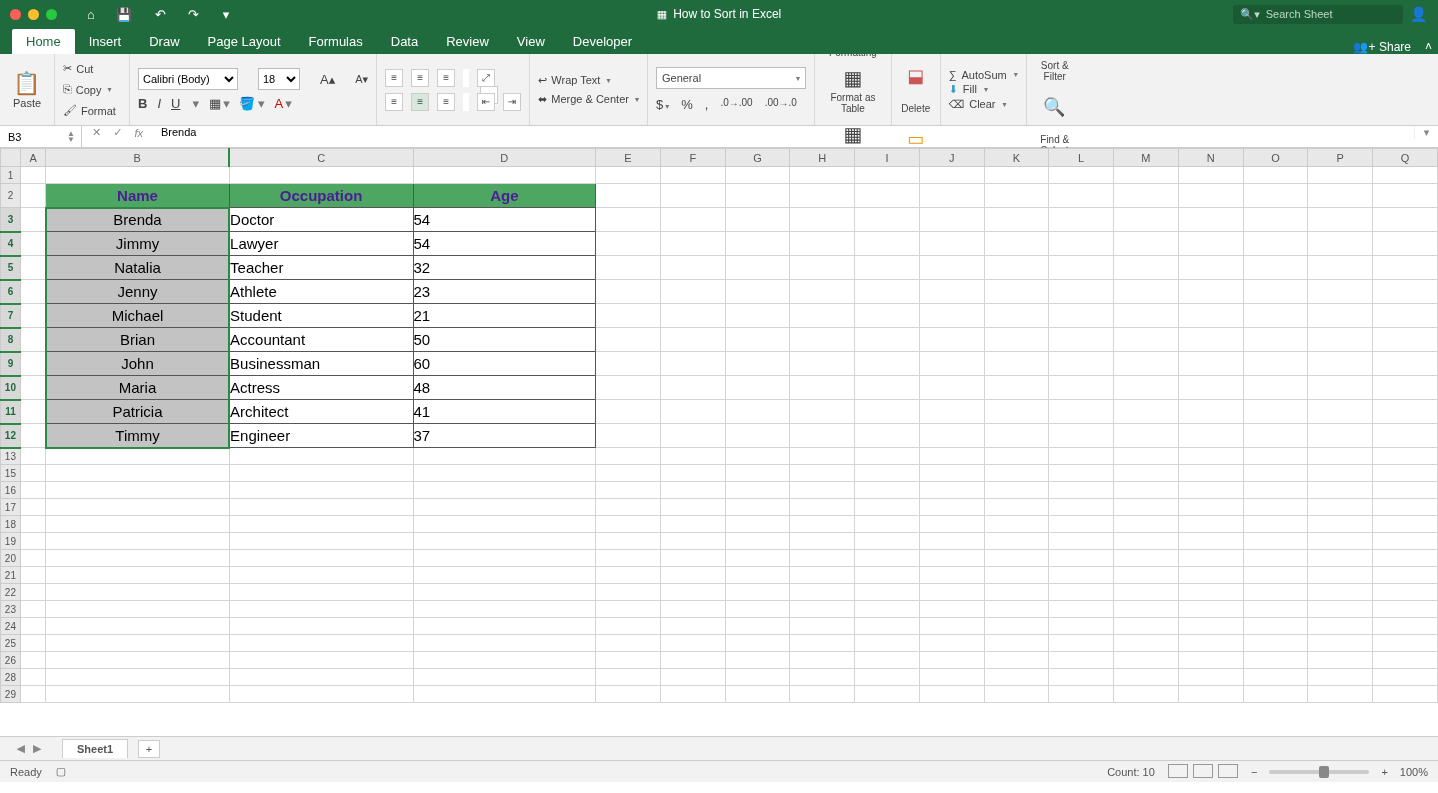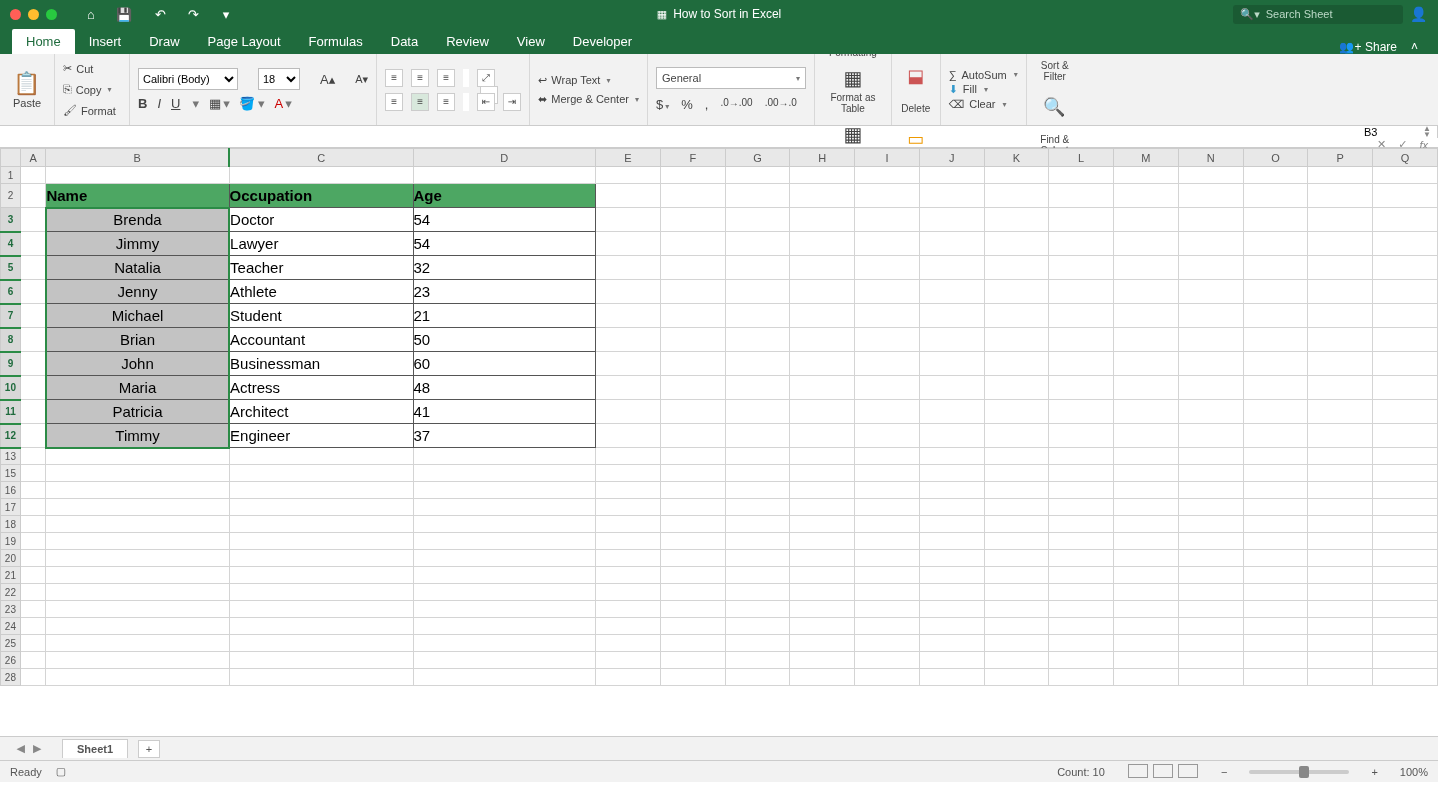--- a/index.html
+++ b/index.html
@@ -14,21 +14,21 @@
   .qat { display: flex; gap: 22px; margin-left: 30px; align-items:center; }
   .qat span { font-size:13px; color:#fff; }
   .title-center { position: absolute; left: 50%; transform: translateX(-50%); display:flex; align-items:center; gap:6px; }
   .title-center .xicon { font-size:11px; }
   .title-right { margin-left: auto; display:flex; align-items:center; gap:8px; margin-right:10px; }
   .search-sheet { background:#1a5a33; border-radius:3px; padding:3px 8px; display:flex; align-items:center; gap:6px; width:170px; color:#bcd9c7; font-size:11px; }
   
   .ribbon-tabs { height: 26px; background: #1f6b3d; display:flex; align-items:flex-end; color:#fff; font-size:13px; padding-left:12px; position:relative; }
   .ribbon-tab { padding: 5px 14px 5px; cursor:pointer; }
   .ribbon-tab.active { background:#fff; color:#1f6b3d; border-radius:2px 2px 0 0; }
-  .ribbon-right { position:absolute; right:20px; display:flex; align-items:center; gap:14px; font-size:12px; }
+  .ribbon-right { position:absolute; right:6px; display:flex; align-items:center; gap:14px; font-size:12px; }
   
   .ribbon-body { height: 72px; background:#f2f2f2; border-bottom:1px solid #ccc; display:flex; align-items:stretch; font-size:11px; color:#444; }
   .ribbon-group { border-right:1px solid #d8d8d8; padding:4px 8px; display:flex; flex-direction:column; justify-content:center; }
   .rg-clip { width:55px; align-items:center; text-align:center;}
   .clip-icon { font-size:22px; color:#888; }
   .rg-clip2 { width:75px; justify-content:space-around; }
   .rg-clip2 div { display:flex; align-items:center; gap:4px; }
   .rg-font { }
   .font-row1 { display:flex; gap:20px; align-items:center; margin-bottom:6px;}
   .font-row1 select, .font-row1 input { height:22px; font-size:11px; border:1px solid #bbb; background:#fff; }
@@ -45,51 +45,51 @@
   .rg-styles { display:flex; gap:8px; align-items:center; text-align:center; }
   .style-btn { display:flex; flex-direction:column; align-items:center; font-size:10px; gap:2px; }
   .style-btn .ic { font-size:20px; }
   .rg-cells { display:flex; gap:14px; align-items:center; text-align:center; }
   .cell-btn { display:flex; flex-direction:column; align-items:center; font-size:10px; gap:16px;}
   .cell-btn .ic { font-size:18px; }
   .rg-edit { }
   .edit-row { display:flex; align-items:center; gap:5px; font-size:11px; margin:1px 0;}
   .rg-sort { display:flex; gap:14px; align-items:center; text-align:center; }
   
-  .formula-bar { height:22px; border-bottom:1px solid #ccc; display:flex; align-items:flex-end; font-size:11px; background:#fff;flex-direction:column;}
+  .formula-bar { height:22px; border-bottom:1px solid #ccc; display:flex; align-items:flex-start; font-size:11px; background:#fff;}
   .name-box { width:82px; border-right:1px solid #ccc; height:100%; display:flex; align-items:center; padding:0 6px 0 8px; justify-content:space-between; }
   .name-box .spin { font-size:8px; color:#888; line-height:6px; }
   .fb-icons { display:flex; align-items:center; gap:12px; padding:0 10px; color:#888; }
   .fb-input { flex:1; padding:0 8px; }
   .fb-expand { width:24px; text-align:center; color:#888; border-left:1px solid #eee;}
   
   .grid-area { position:relative; height: 588px; overflow:hidden; background:#fff; }
   table.sheet { border-collapse:collapse; table-layout:fixed; }
   .col-header th { background:#e8e8e8; border:1px solid #ccc; font-weight:normal; font-size:11px; color:#555; height:18px; }
   .row-header { background:#e8e8e8; border:1px solid #ccc; font-size:10px; color:#555; width:20px; text-align:center; }
   td.cell { border:1px solid #d4d4d4; height:17px; font-size:11px; }
   
-  .data-header { background:#4da763; color:#000000; font-weight:bold; font-size:15px; text-align:left; border:1px solid #555 !important; height:24px;margin-left:48px;}
+  .data-header { background:#4da763; color:#4c1d95; font-weight:bold; font-size:15px; text-align:center; border:1px solid #555 !important; height:24px;margin-left:48px;}
   .data-name-col { background:#c3c3c3; text-align:center; font-size:15px; border:1px solid #555 !important; height:24px;}
   .data-cell { font-size:15px; border:1px solid #555 !important; background:#fff;}
   
   .sel-tl { border-top:2px solid #2b8b46 !important; border-left:2px solid #2b8b46 !important;}
   .sel-left { border-left:2px solid #2b8b46 !important;}
   .sel-right { border-right:2px solid #2b8b46 !important;}
   .sel-bottom { border-bottom:2px solid #2b8b46 !important;}
   .active-row-hdr { background:#d8d8d8; color:#1f6b3d; font-weight:600; border-bottom:2px solid #2b8b46 !important;}
   .active-col-hdr { background:#d8d8d8; color:#1f6b3d; font-weight:600; border-right:2px solid #2b8b46 !important;}
   
   .sheet-tabs-bar { height:24px; border-top:1px solid #ccc; background:#f2f2f2; display:flex; align-items:center; font-size:11px; color:#555; }
   .sheet-nav { width:58px; display:flex; justify-content:center; gap:8px; color:#888;}
   .sheet-tab { background:#fff; border:1px solid #ccc; border-bottom:none; padding:3px 14px; font-weight:bold; margin-left:4px;}
   .add-sheet { margin-left:10px; width:22px; height:18px; border:1px solid #ccc; text-align:center; line-height:16px; background:#fff;}
   
   .status-bar { height:22px; background:#f2f2f2; border-top:1px solid #ccc; display:flex; align-items:center; font-size:11px; color:#555; padding:0 10px;}
-  .status-right { margin-left:auto; display:flex; align-items:center; gap:22px;}
+  .status-right { margin-left:auto; display:flex; align-items:center; gap:12px;}
   .view-btns span { display:inline-block; width:20px; height:14px; border:1px solid #999; margin:0 1px;}
   .zoom-slider { width:100px; height:4px; background:#ccc; position:relative; border-radius:2px;}
   .zoom-slider .thumb { position:absolute; left:50px; top:-4px; width:10px; height:12px; background:#888; border-radius:2px;}
   .tri { font-size:8px; color:#777; margin-left:2px;}
   .und { text-decoration:underline; }
 </style>
 </head>
 <body>
 
 <div class="title-bar" data-name="title-bar">
@@ -843,20 +843,40 @@
           <td class="cell" data-name="cell-I28"></td>
           <td class="cell" data-name="cell-J28"></td>
           <td class="cell" data-name="cell-K28"></td>
           <td class="cell" data-name="cell-L28"></td>
           <td class="cell" data-name="cell-M28"></td>
           <td class="cell" data-name="cell-N28"></td>
           <td class="cell" data-name="cell-O28"></td>
           <td class="cell" data-name="cell-P28"></td>
           <td class="cell" data-name="cell-Q28"></td>
         </tr>
+        <tr>
+          <td class="row-header" data-name="row-header-29">29</td>
+          <td class="cell" data-name="cell-A29"></td>
+          <td class="cell" data-name="cell-B29"></td>
+          <td class="cell" data-name="cell-C29"></td>
+          <td class="cell" data-name="cell-D29"></td>
+          <td class="cell" data-name="cell-E29"></td>
+          <td class="cell" data-name="cell-F29"></td>
+          <td class="cell" data-name="cell-G29"></td>
+          <td class="cell" data-name="cell-H29"></td>
+          <td class="cell" data-name="cell-I29"></td>
+          <td class="cell" data-name="cell-J29"></td>
+          <td class="cell" data-name="cell-K29"></td>
+          <td class="cell" data-name="cell-L29"></td>
+          <td class="cell" data-name="cell-M29"></td>
+          <td class="cell" data-name="cell-N29"></td>
+          <td class="cell" data-name="cell-O29"></td>
+          <td class="cell" data-name="cell-P29"></td>
+          <td class="cell" data-name="cell-Q29"></td>
+        </tr>
       </tbody>
     </table>
 </div>
 
 <div class="sheet-tabs-bar" data-name="sheet-tabs-bar">
   <div class="sheet-nav">
     <span data-name="prev-sheet-icon">◀</span>
     <span data-name="next-sheet-icon">▶</span>
   </div>
   <div class="sheet-tab" data-name="sheet-tab-sheet1">Sheet1</div>

